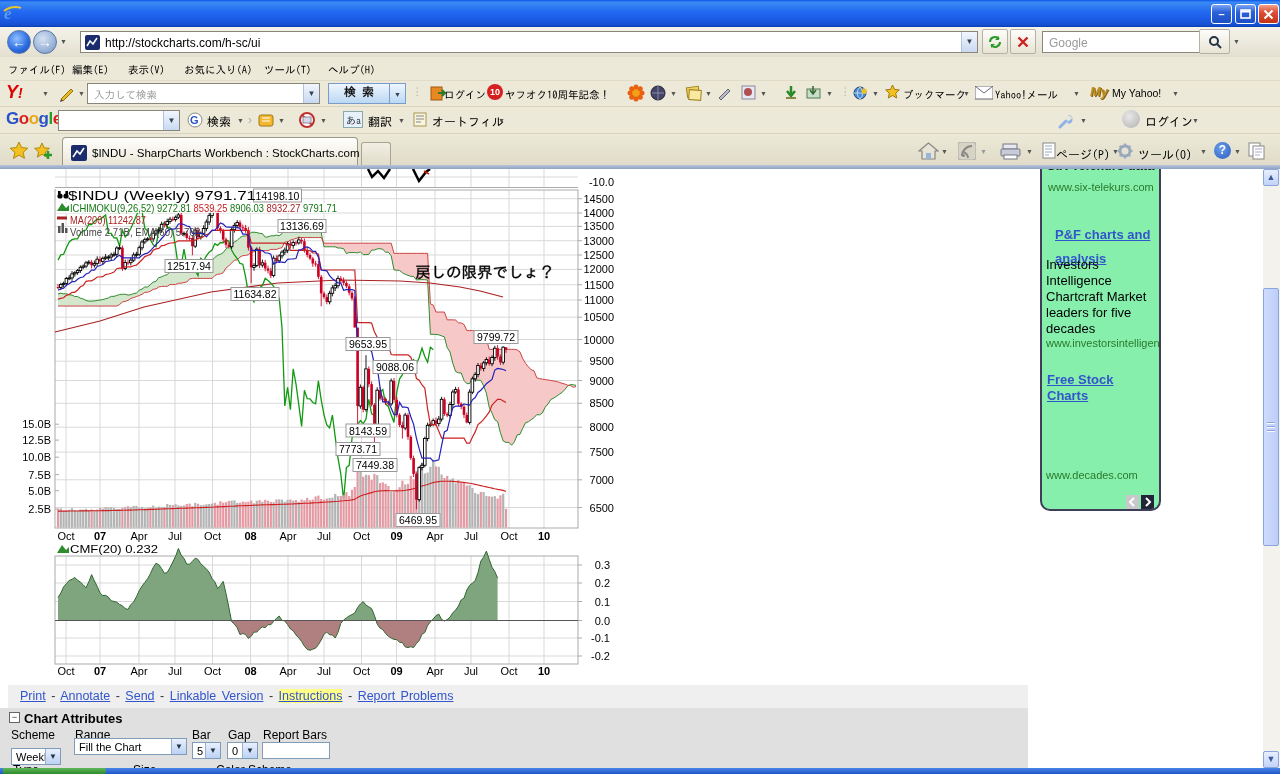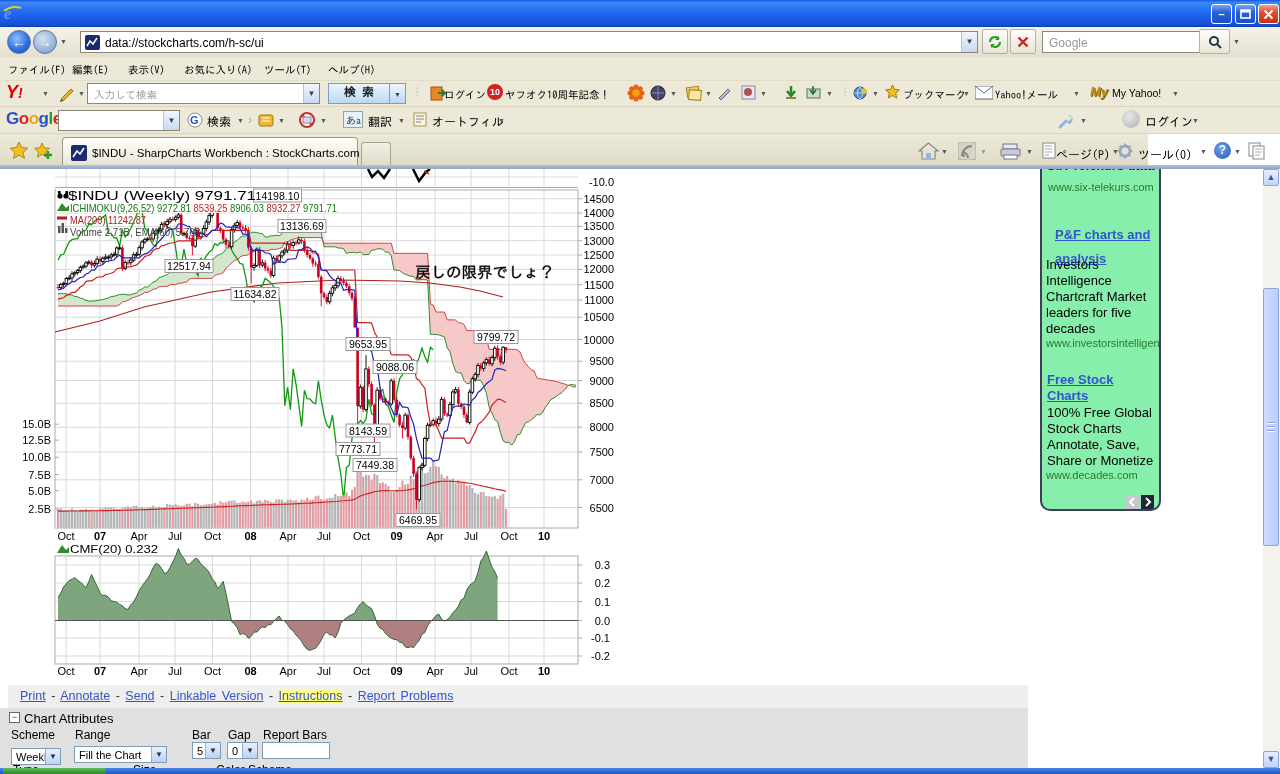--- a/index.html
+++ b/index.html
@@ -9,21 +9,21 @@
 .wmin,.wmax{background:linear-gradient(180deg,#7ba4f2,#2a61d8 40%,#1c4fc4)}
 .wcls{background:linear-gradient(180deg,#f2a188,#dd5037 40%,#c33214)}
 #addrrow{left:0;top:27px;width:1280px;height:30px;background:linear-gradient(180deg,#f5f3ea,#e3dfd0)}
 .navcirc{position:absolute;top:3px;width:24px;height:24px;border-radius:50%;border:1px solid #5a76a8;color:#fff;text-align:center;line-height:22px;font-size:14px;font-weight:bold}
 .field{position:absolute;background:#fff;border:1px solid #8a867a}
 .ddbtn{position:absolute;width:16px;background:linear-gradient(180deg,#f2f6fd,#c9d9f2);border-left:1px solid #b0c4e0;color:#345;font-size:8px;text-align:center}
 .tbbtn{position:absolute;top:2px;height:25px;border:1px solid #b5b1a2;border-radius:2px;background:linear-gradient(180deg,#fdfdfb,#e8e4d4);text-align:center}
 #menurow{left:0;top:57px;width:1280px;height:24px;background:#ece9d8;font-size:10.5px;color:#000;border-bottom:1px solid #e0dcc8}
 #yahoorow{left:0;top:81px;width:1280px;height:26px;background:#ece9d8;border-bottom:1px solid #d8d4c0;font-size:10.5px}
 #googlerow{left:0;top:107px;width:1280px;height:27px;background:#ece9d8;border-bottom:1px solid #d8d4c0;font-size:12px}
-#tabrow{left:0;top:134px;width:1148px;height:35px;background:linear-gradient(180deg,#ece9d8,#dedaC6)}
+#tabrow{left:0;top:134px;width:1280px;height:35px;background:linear-gradient(180deg,#ece9d8,#dedaC6)}
 #tabline{left:0;top:165px;width:1280px;height:4px;background:linear-gradient(180deg,#b8c4da,#8fa3c4)}
 #content{left:0;top:169px;width:1280px;height:599px;background:#fff;overflow:hidden}
 .vline{position:absolute;left:2px;top:0;width:1px;height:598px;background:#b0b0b0}
 #linksbar{position:absolute;left:8px;top:516px;width:1020px;height:31px;background:#efefef;font-size:12.5px;color:#36c;word-spacing:2px}
 #attrs{position:absolute;left:0;top:539px;width:1028px;height:60px;background:#e0e0e0;font-size:12px}
 .sel{position:absolute;height:17px;background:#fff;border:1px solid #7f9db9;font-size:11px;color:#000}
 .sel .tx{position:absolute;left:4px;top:2px;white-space:nowrap}
 .sel .ar{position:absolute;right:0;top:0;width:15px;height:15px;background:linear-gradient(180deg,#e8f0fd,#bcd2f4);border-left:1px solid #9ab0d0;color:#234;font-size:8px;text-align:center;line-height:15px}
 #sidebox{position:absolute;left:1040px;top:-49px;width:121px;height:391px;border:2px solid #3e3e58;border-radius:10px;background:#86efac;font-size:13px;color:#000;overflow:hidden}
 #scrollbar{position:absolute;left:1263px;top:0;width:17px;height:599px;background:#f3f2ec}
@@ -52,21 +52,21 @@
 </div>
 <div class="abs" id="addrrow">
  <span class="navcirc" style="left:7px;background:radial-gradient(circle at 40% 35%,#8fc0ff,#2a6ae0 60%,#1448b0)">←</span>
  <span class="navcirc" style="left:33px;background:radial-gradient(circle at 40% 35%,#d5e2f2,#9ab4d8 60%,#7a94b8)">→</span>
  <span class="abs" style="left:60px;top:11px;font-size:7px;color:#555">▼</span>
  <div class="field" style="left:80px;top:4px;width:898px;height:22px">
   <svg class="abs" style="left:4px;top:3px" width="15" height="15">
         <rect width="15" height="15" rx="2" fill="#1a2c6e"></rect>
         <path d="M2 11 L5 6 L8 9 L12 3" stroke="#fff" stroke-width="1.5" fill="none"></path>
       </svg>
-  <span class="abs" style="left:24px;top:4px;font-size:12px;color:#000">data://stockcharts.com/h-sc/ui</span>
+  <span class="abs" style="left:24px;top:4px;font-size:12px;color:#000">http://stockcharts.com/h-sc/ui</span>
   <span class="ddbtn" style="right:0;top:0;height:20px;line-height:20px">▼</span>
  </div>
  <span class="tbbtn" style="left:982px;width:26px"><svg width="16" height="16" style="margin-top:4px">
         <path d="M13 8 a5 5 0 0 1 -9 3" fill="none" stroke="#2a9a2a" stroke-width="2"></path>
         <path d="M3 8 a5 5 0 0 1 9 -3" fill="none" stroke="#2a9a2a" stroke-width="2"></path>
         <path d="M12 2 v4 h-4z" fill="#2a9a2a"></path>
         <path d="M4 14 v-4 h4z" fill="#2a9a2a"></path>
       </svg></span>
  <span class="tbbtn" style="left:1010px;width:26px"><svg width="12" height="12" style="margin-top:6px">
         <path d="M1.5 1.5 L10.5 10.5 M10.5 1.5 L1.5 10.5" stroke="#cc2222" stroke-width="2.4"></path>
@@ -1061,31 +1061,31 @@
       <text x="435" y="506" font-size="11" text-anchor="middle" fill="#000">Apr</text>
       <text x="471" y="506" font-size="11" text-anchor="middle" fill="#000">Jul</text>
       <text x="509" y="506" font-size="11" text-anchor="middle" fill="#000">Oct</text>
       <text x="544" y="506" font-size="11" font-weight="bold" text-anchor="middle" fill="#000">10</text>
     </svg>
  <div id="linksbar">
    <span class="abs" style="left:12px;top:4px"><a href="#">Print</a> <span style="color:#333">-</span> <a href="#">Annotate</a> <span style="color:#333">-</span> <a href="#">Send</a> <span style="color:#333">-</span> <a href="#">Linkable Version</a> <span style="color:#333">-</span> <a href="#" style="background:#ffff88">Instructions</a> <span style="color:#333">-</span> <a href="#">Report Problems</a></span>
  </div>
  <div id="attrs">
    <span class="abs" style="left:9px;top:4px;width:11px;height:11px;border:1px solid #666;background:#fff;font-size:9px;line-height:9px;text-align:center;color:#333">−</span>
-   <span class="abs" style="left:24px;top:3px;font-weight:normal;font-size:13px">Chart Attributes</span>
+   <span class="abs" style="left:24px;top:3px;font-weight:bold;font-size:13px">Chart Attributes</span>
    <span class="abs" style="left:11px;top:20px">Scheme</span>
    <span class="abs" style="left:75px;top:20px">Range</span>
    <span class="abs" style="left:192px;top:20px">Bar</span>
    <span class="abs" style="left:228px;top:20px">Gap</span>
    <span class="abs" style="left:263px;top:20px">Report Bars</span>
    <div class="sel" style="left:11px;top:40px;width:50px">
         <span class="tx">Weekly</span>
         <span class="ar">▼</span>
       </div>
-   <div class="sel" style="left:74px;top:38px;width:93px">
+   <div class="sel" style="left:74px;top:30px;width:113px">
         <span class="tx">Fill the Chart</span>
         <span class="ar">▼</span>
       </div>
    <div class="sel" style="left:192px;top:34px;width:29px">
         <span class="tx">5</span>
         <span class="ar">▼</span>
       </div>
    <div class="sel" style="left:227px;top:34px;width:31px">
         <span class="tx">0</span>
         <span class="ar">▼</span>
@@ -1095,21 +1095,20 @@
    <span class="abs" style="left:133px;top:55px">Size</span>
    <span class="abs" style="left:216px;top:55px">Color Scheme</span>
  </div>
  <div id="sidebox">
    <div class="abs" style="left:5px;top:36px;color:#222;font-weight:bold;text-decoration:line-through">SIX Telekurs data</div>
    <div class="abs" style="left:6px;top:57px"><span class="glink">www.six-telekurs.com</span></div>
    <div class="abs" style="left:13px;top:101px;line-height:24px"><span class="blink">P&amp;F charts and<br>analysis</span></div>
    <div class="abs" style="left:4px;top:135px;line-height:16px;color:#000">Investors<br>Intelligence<br>Chartcraft Market<br>leaders for five<br>decades</div>
    <div class="abs" style="left:4px;top:213px"><span class="glink">www.investorsintelligen</span></div>
    <div class="abs" style="left:5px;top:250px;line-height:16px"><span class="blink">Free Stock<br>Charts</span></div>
-   <div class="abs" style="left:5px;top:283px;line-height:16px;color:#000">100% Free Global<br>Stock Charts<br>Annotate, Save,<br>Share or Monetize</div>
    <div class="abs" style="left:4px;top:345px"><span class="glink">www.decades.com</span></div>
    <span class="abs" style="left:84px;top:373px;width:13px;height:14px;background:#c8c8cc"><svg width="13" height="14">
           <path d="M8 3 L4 7 L8 11" fill="none" stroke="#fff" stroke-width="2"></path>
         </svg></span>
    <span class="abs" style="left:99px;top:373px;width:13px;height:14px;background:#222438"><svg width="13" height="14">
           <path d="M5 3 L9 7 L5 11" fill="none" stroke="#fff" stroke-width="2"></path>
         </svg></span>
  </div>
  <div id="scrollbar">
    <span class="sbtn" style="top:0">▲</span>

